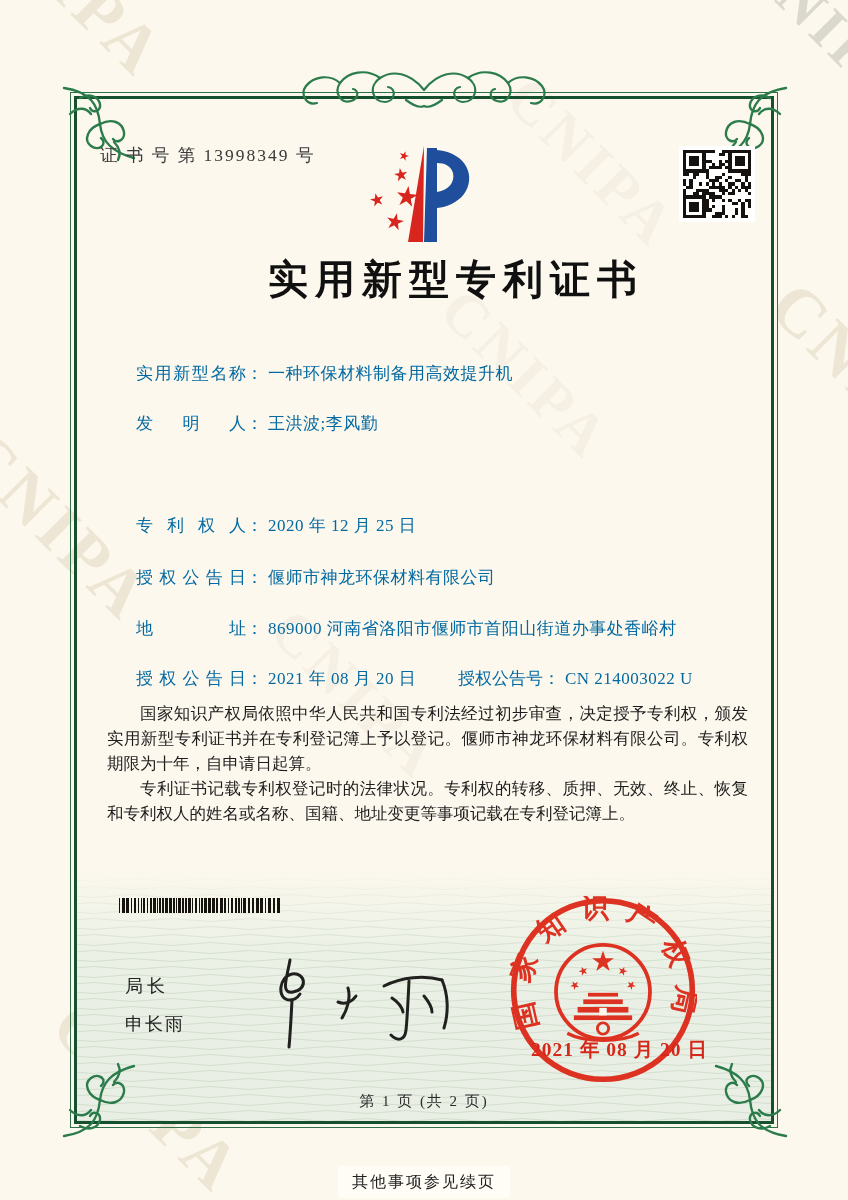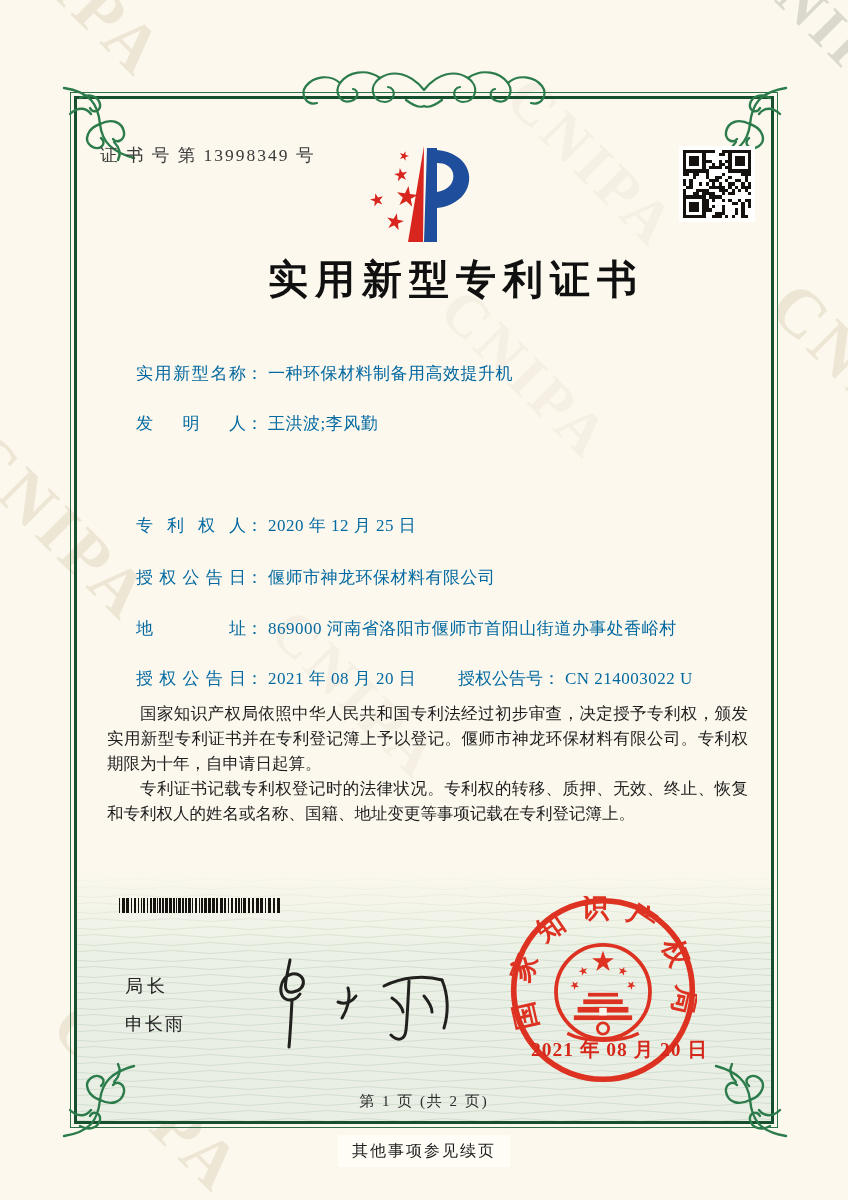--- a/index.html
+++ b/index.html
@@ -53,21 +53,21 @@
   .bar{height:100%;background:#16130f;flex:0 0 auto;}
   .officer-title{position:absolute;left:125px;top:974px;font-size:18px;letter-spacing:4px;z-index:3;}
   .officer-name{position:absolute;left:125px;top:1012px;font-size:18px;letter-spacing:2px;z-index:3;}
   .sig{position:absolute;left:252px;top:950px;width:205px;height:100px;z-index:4;}
   .sig path{fill:none;stroke:#20201e;stroke-width:3;stroke-linecap:round;stroke-linejoin:round;}
   .seal{position:absolute;left:509px;top:896px;width:188px;height:188px;z-index:3;opacity:.94;}
   .seal-date{position:absolute;left:531px;top:1036px;font-size:19.5px;font-weight:bold;color:#d6281a;
       letter-spacing:1px;z-index:4;white-space:nowrap;}
   .page-info{position:absolute;left:70px;top:1092px;width:708px;text-align:center;font-size:15px;
       letter-spacing:2px;color:#2c2c2c;z-index:3;}
-  .note-box{position:absolute;left:338px;top:1135px;width:172px;height:32px;background:#fffdf6;z-index:3;
+  .note-box{position:absolute;left:338px;top:1166px;width:172px;height:32px;background:#fffdf6;z-index:3;
       display:flex;align-items:center;justify-content:center;}
   .note-box span{font-size:16px;letter-spacing:2px;color:#1f1f1f;}
   .defs-hidden{position:absolute;width:0;height:0;overflow:hidden;}
 </style>
 </head>
 <body>
 
 <div class="page">
 
   <svg class="defs-hidden" aria-hidden="true">

